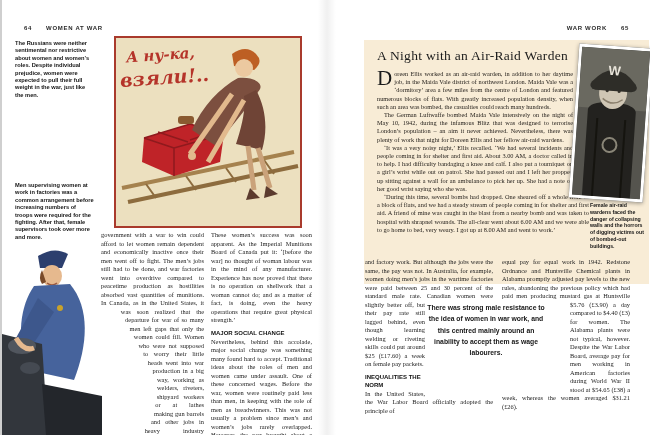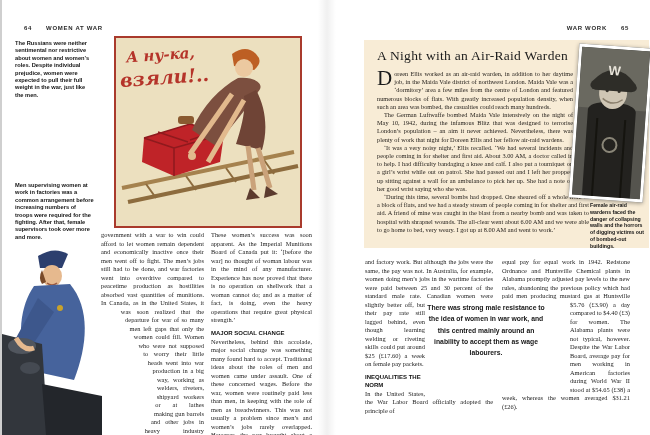--- a/index.html
+++ b/index.html
@@ -107,21 +107,21 @@
     <span>government with a war to win could afford to let women remain dependent and economically inactive once their men went off to fight. The men’s jobs still had to be done, and war factories went into overdrive compared to peacetime production as hostilities absorbed vast quantities of munitions. In Canada,</span>
     <span class="shape-left"></span>
     <span>as in the United States, it was soon realized that the departure for war of so many men left gaps that only the women could fill. Women who were not supposed to worry their little heads went into war production in a big way, working as welders, riveters, shipyard workers or at lathes making gun barrels and other jobs in heavy industry previously thought to be beyond their capabilities. The same applied to other manufacturing work and the service sector.</span>
   </div>
   <div class="abs body-text" style="left:209px;top:231px;width:101px;height:196px;">
     <span>These women’s success was soon apparent. As the Imperial Munitions Board of Canada put it: ‘[before the war] no thought of woman labour was in the mind of any manufacturer. Experience has now proved that there is no operation on shellwork that a woman cannot do; and as a matter of fact, is doing, even the heavy operations that require great physical strength.’</span>
     <span class="subhead">MAJOR SOCIAL CHANGE</span>
     <span>Nevertheless, behind this accolade, major social change was something many found hard to accept. Traditional ideas about the roles of men and women came under assault. One of these concerned wages. Before the war, women were routinely paid less than men, in keeping with the role of men as breadwinners. This was not usually a problem since men’s and women’s jobs rarely overlapped. However, the war brought about a situation in which men’s and women’s jobs became interchangeable, with women taking up tasks in shipbuilding, heavy engineering</span>
   </div>
 
-  <div id="feature-box" class="abs" style="left:362px;top:40px;width:285px;height:208px;">
+  <div id="feature-box" class="abs" style="left:362px;top:40px;width:285px;height:244px;">
     <div class="abs feature-title" style="left:13px;top:8px;">A Night with an Air-Raid Warden</div>
     <div class="abs feature-body" style="left:13px;top:30px;width:196px;">
       <p><span class="dropcap">D</span><span>oreen Ellis worked as an air-raid warden, in addition to her daytime job, in the Maida Vale district of northwest London. Maida Vale was a ‘dormitory’ area a few miles from the centre of London and featured numerous blocks of flats. With greatly increased population density, when such an area was bombed, the casualties could reach many hundreds.</span></p>
       <p>The German Luftwaffe bombed Maida Vale intensively on the night of May 10, 1942, during the infamous Blitz that was designed to terrorise London’s population – an aim it never achieved. Nevertheless, there was plenty of work that night for Doreen Ellis and her fellow air-raid wardens.</p>
       <p>‘It was a very noisy night,’ Ellis recalled. ‘We had several incidents and people coming in for shelter and first aid. About 3.00 AM, a doctor called in to help. I had difficulty bandaging a knee and calf. I also put a tourniquet on a girl’s wrist while out on patrol. She had passed out and I left her propped up sitting against a wall for an ambulance to pick her up. She had a note on her good wrist saying who she was.</p>
       <p style="width:212px;">‘During this time, several bombs had dropped. One sheared off a whole front of a block of flats, and we had a steady stream of people coming in for shelter and first aid. A friend of mine was caught in the blast from a nearby bomb and was taken to hospital with shrapnel wounds. The all-clear went about 6.00 AM and we were able to go home to bed, very weary. I got up at 8.00 AM and went to work.’</p>
     </div>
 
     <div id="warden-photo" class="abs" style="left:210px;top:6px;width:68px;height:148px;">
       <svg width="68" height="148" viewBox="0 0 68 148">

